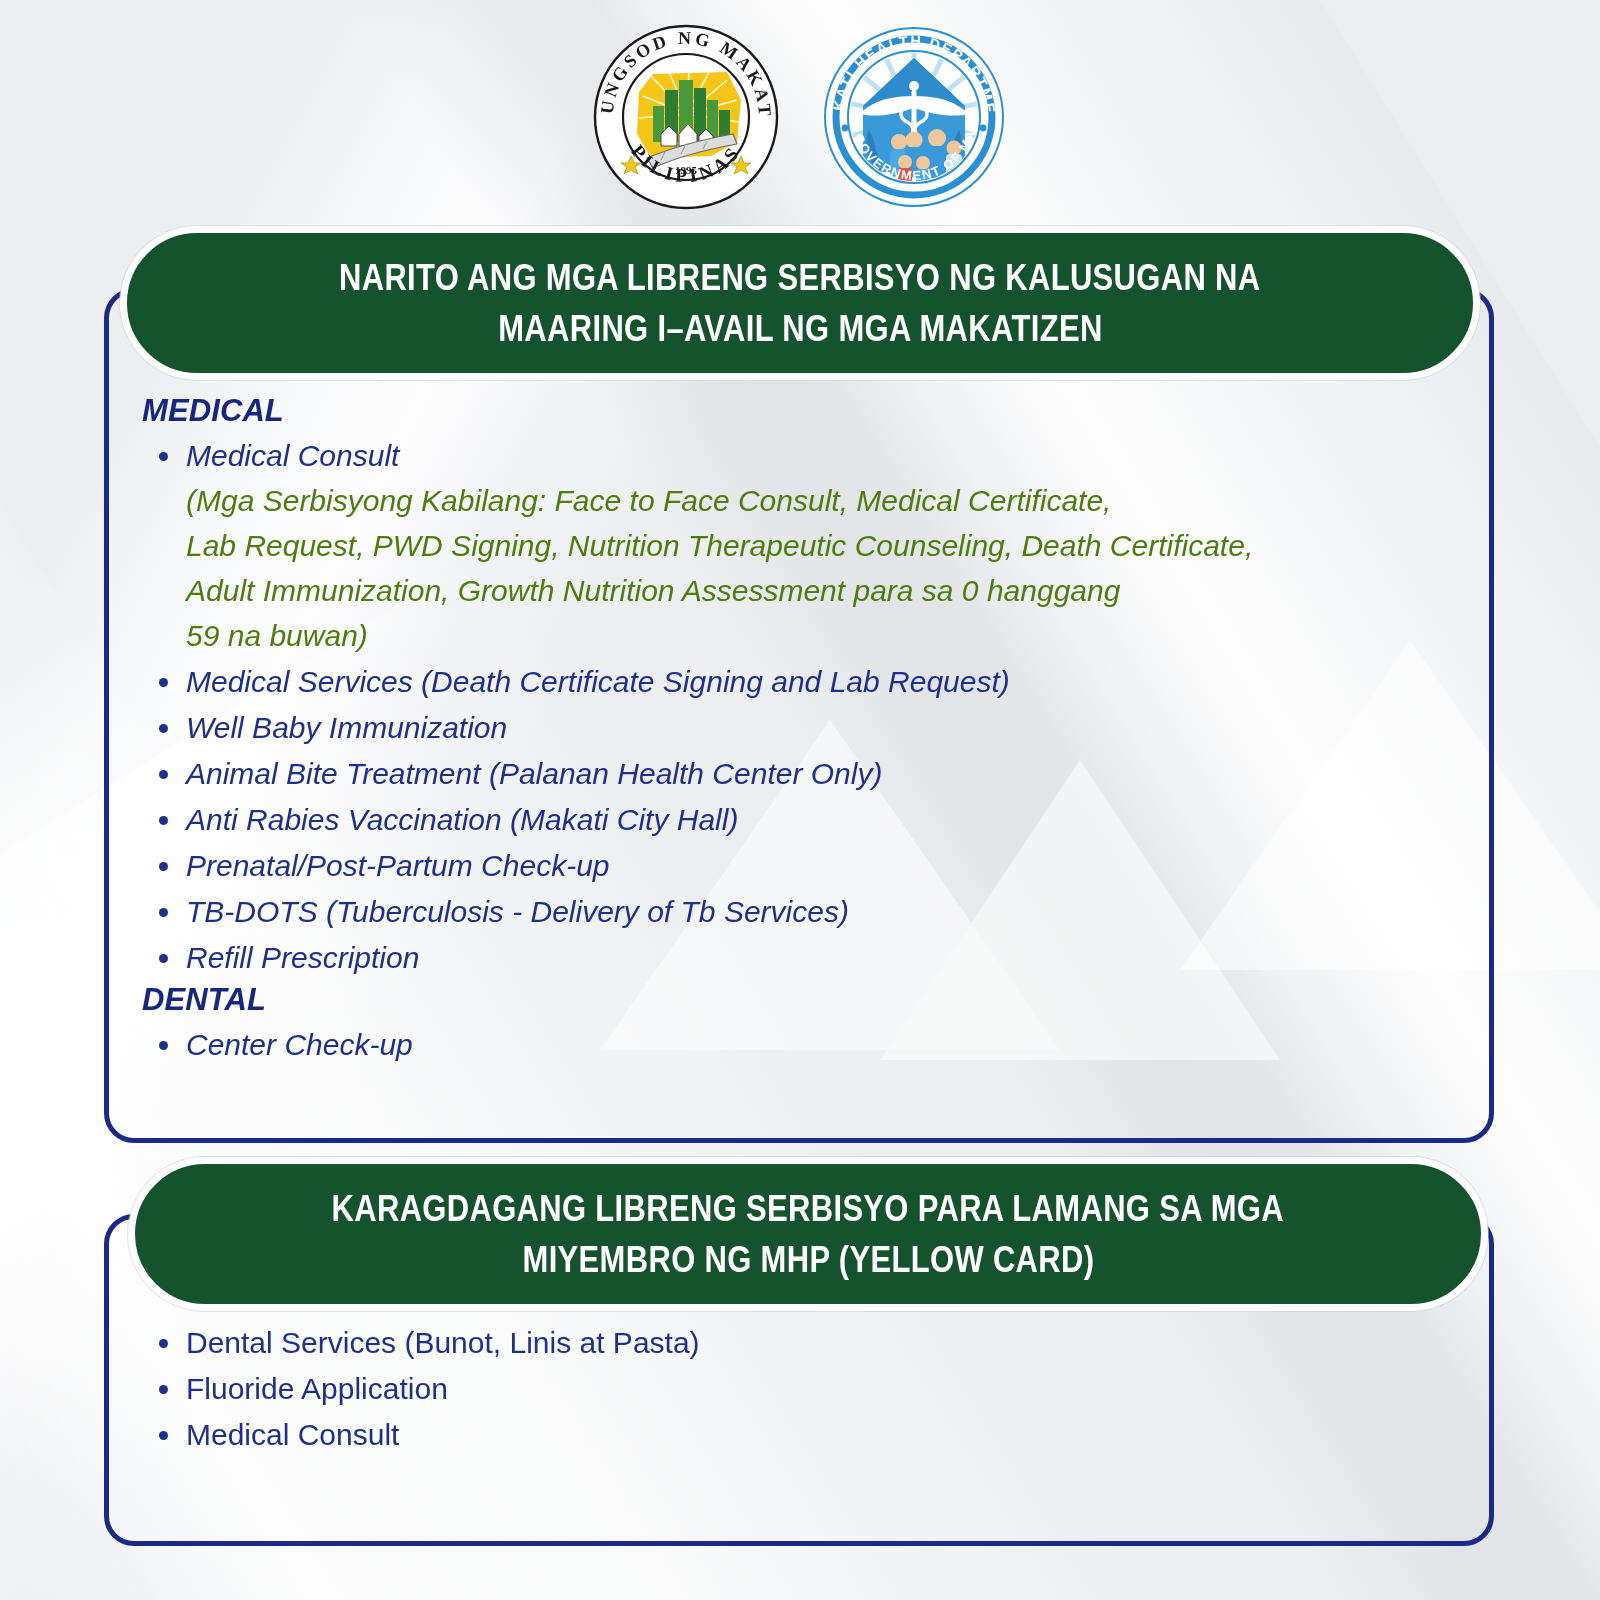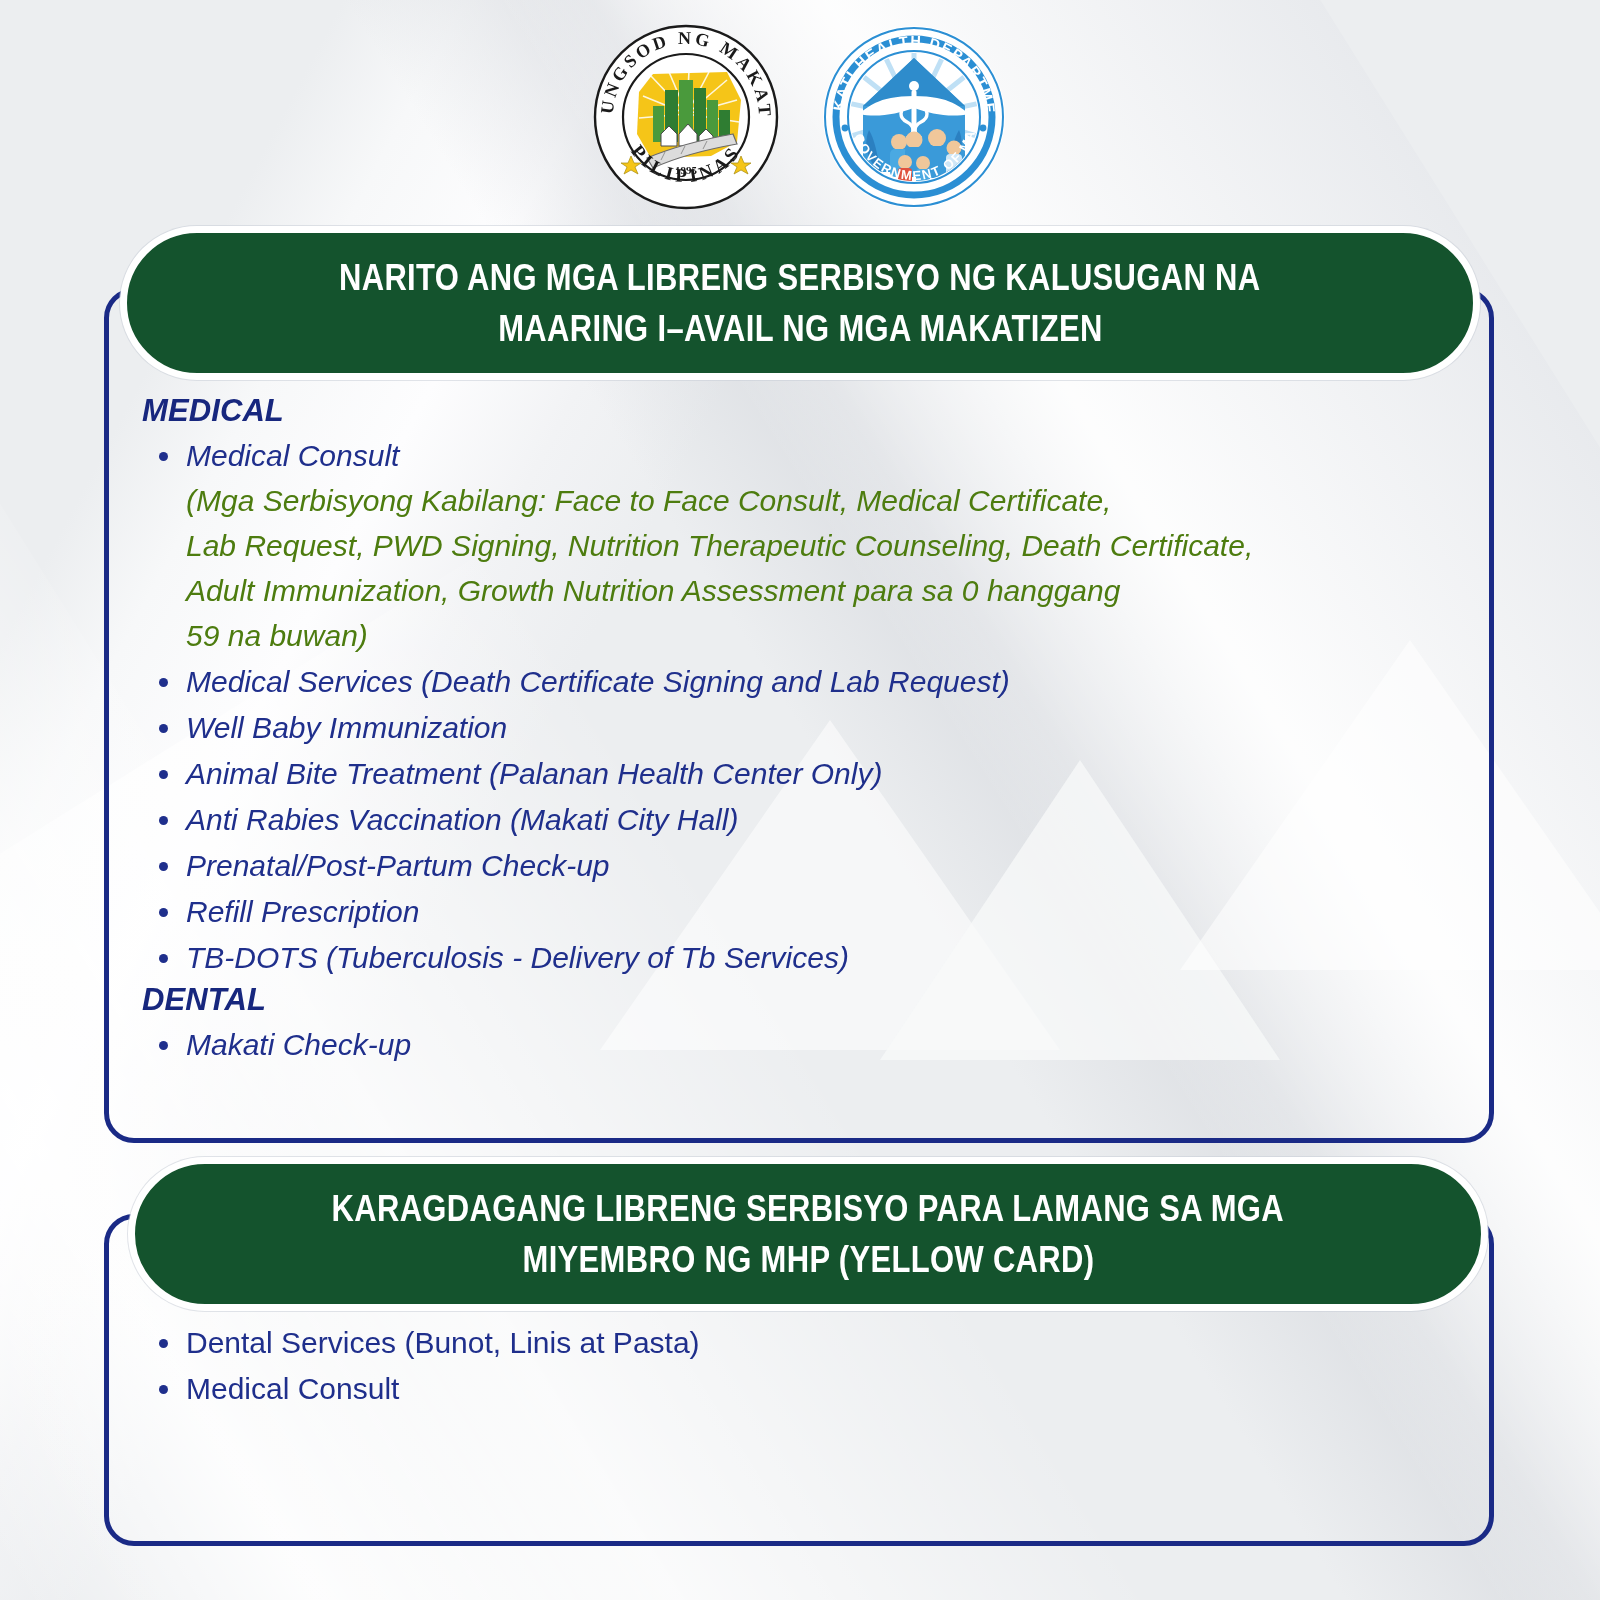--- a/index.html
+++ b/index.html
@@ -375,47 +375,50 @@
       <li>
         <span>Animal Bite Treatment (Palanan Health Center Only)</span>
       </li>
       <li>
         <span>Anti Rabies Vaccination (Makati City Hall)</span>
       </li>
       <li>
         <span>Prenatal/Post-Partum Check-up</span>
       </li>
       <li>
+        <span>TB-DOTS (Tuberculosis - Delivery of Tb Services)</span>
+      </li>
+      <li>
         <span>Refill Prescription</span>
       </li>
-      <li>
-        <span>TB-DOTS (Tuberculosis - Delivery of Tb Services)</span>
-      </li>
     </ul>
 
     <div class="section-head">DENTAL</div>
 
     <ul class="svc">
       <li>
-        <span>Makati Check-up</span>
+        <span>Center Check-up</span>
       </li>
     </ul>
   </div>
 
   <div class="card" id="card-bottom"></div>
 
   <div class="banner" id="banner-bottom">
     <div class="banner-line">KARAGDAGANG LIBRENG SERBISYO PARA LAMANG SA MGA</div>
     <div class="banner-line">MIYEMBRO NG MHP (YELLOW CARD)</div>
   </div>
 
   <div class="content" id="content-bottom">
     <ul class="svc">
       <li>
         <span>Dental Services (Bunot, Linis at Pasta)</span>
       </li>
       <li>
+        <span>Fluoride Application</span>
+      </li>
+      <li>
         <span>Medical Consult</span>
       </li>
     </ul>
   </div>
 
 </div>
 
 </body></html>

